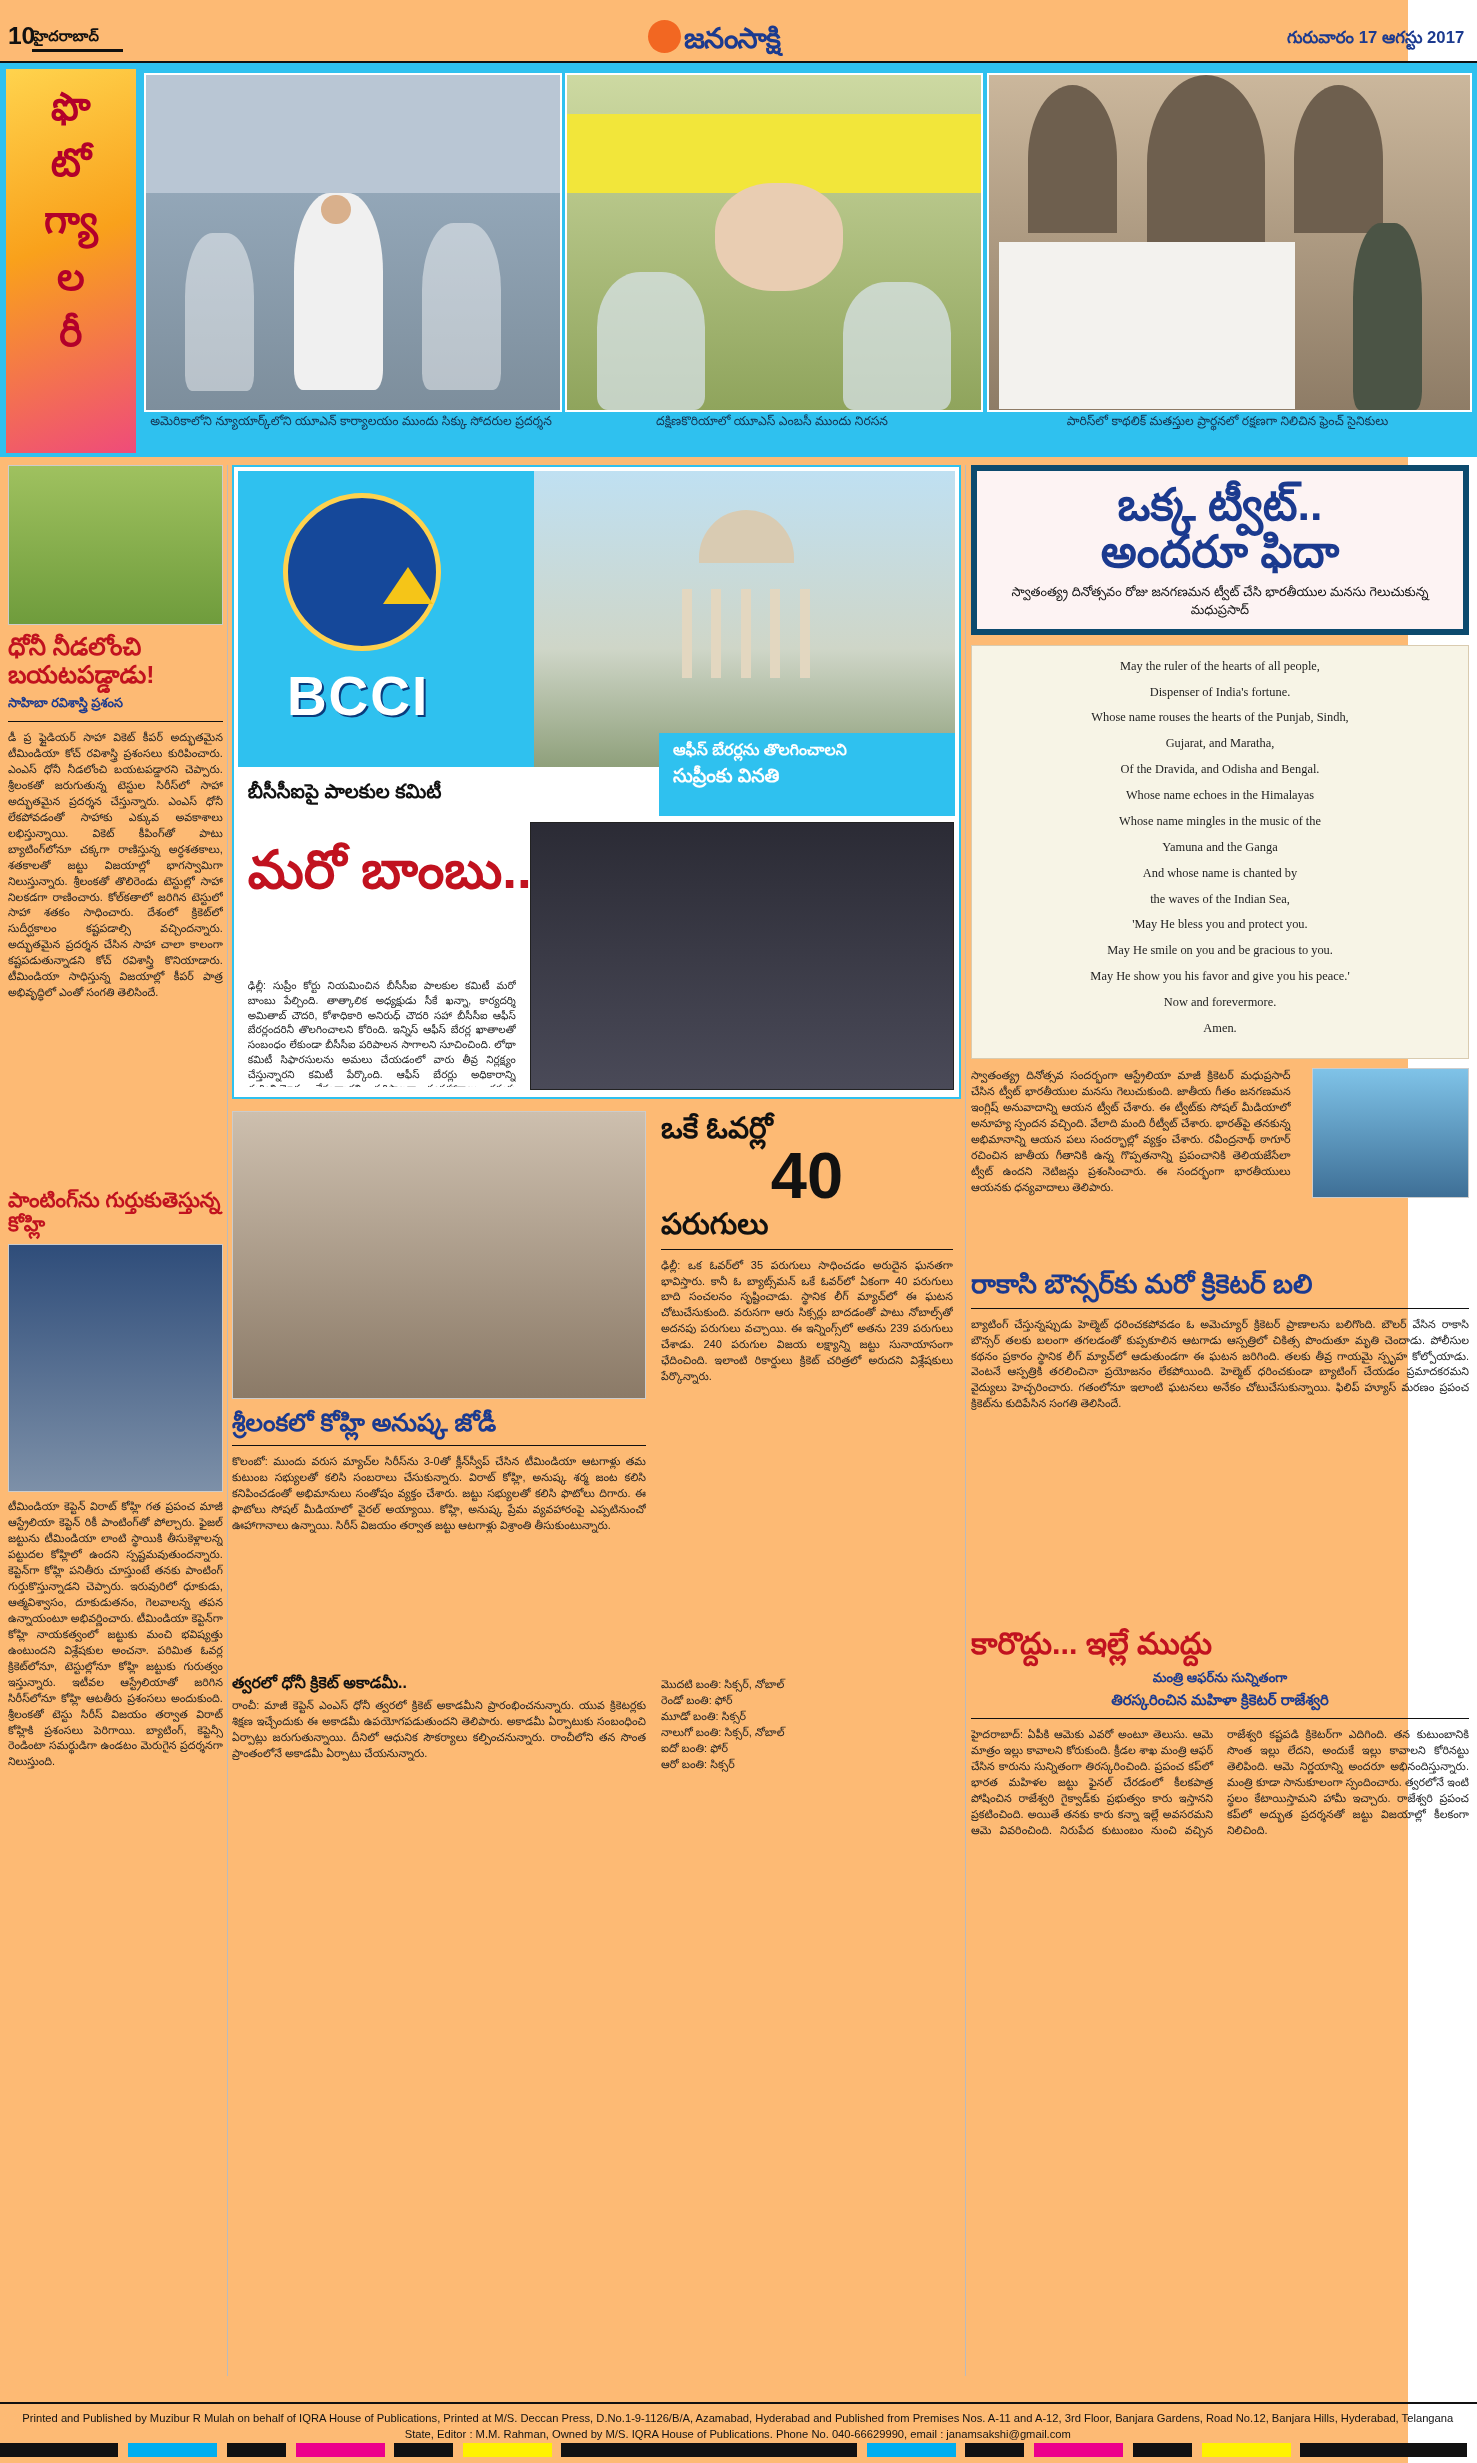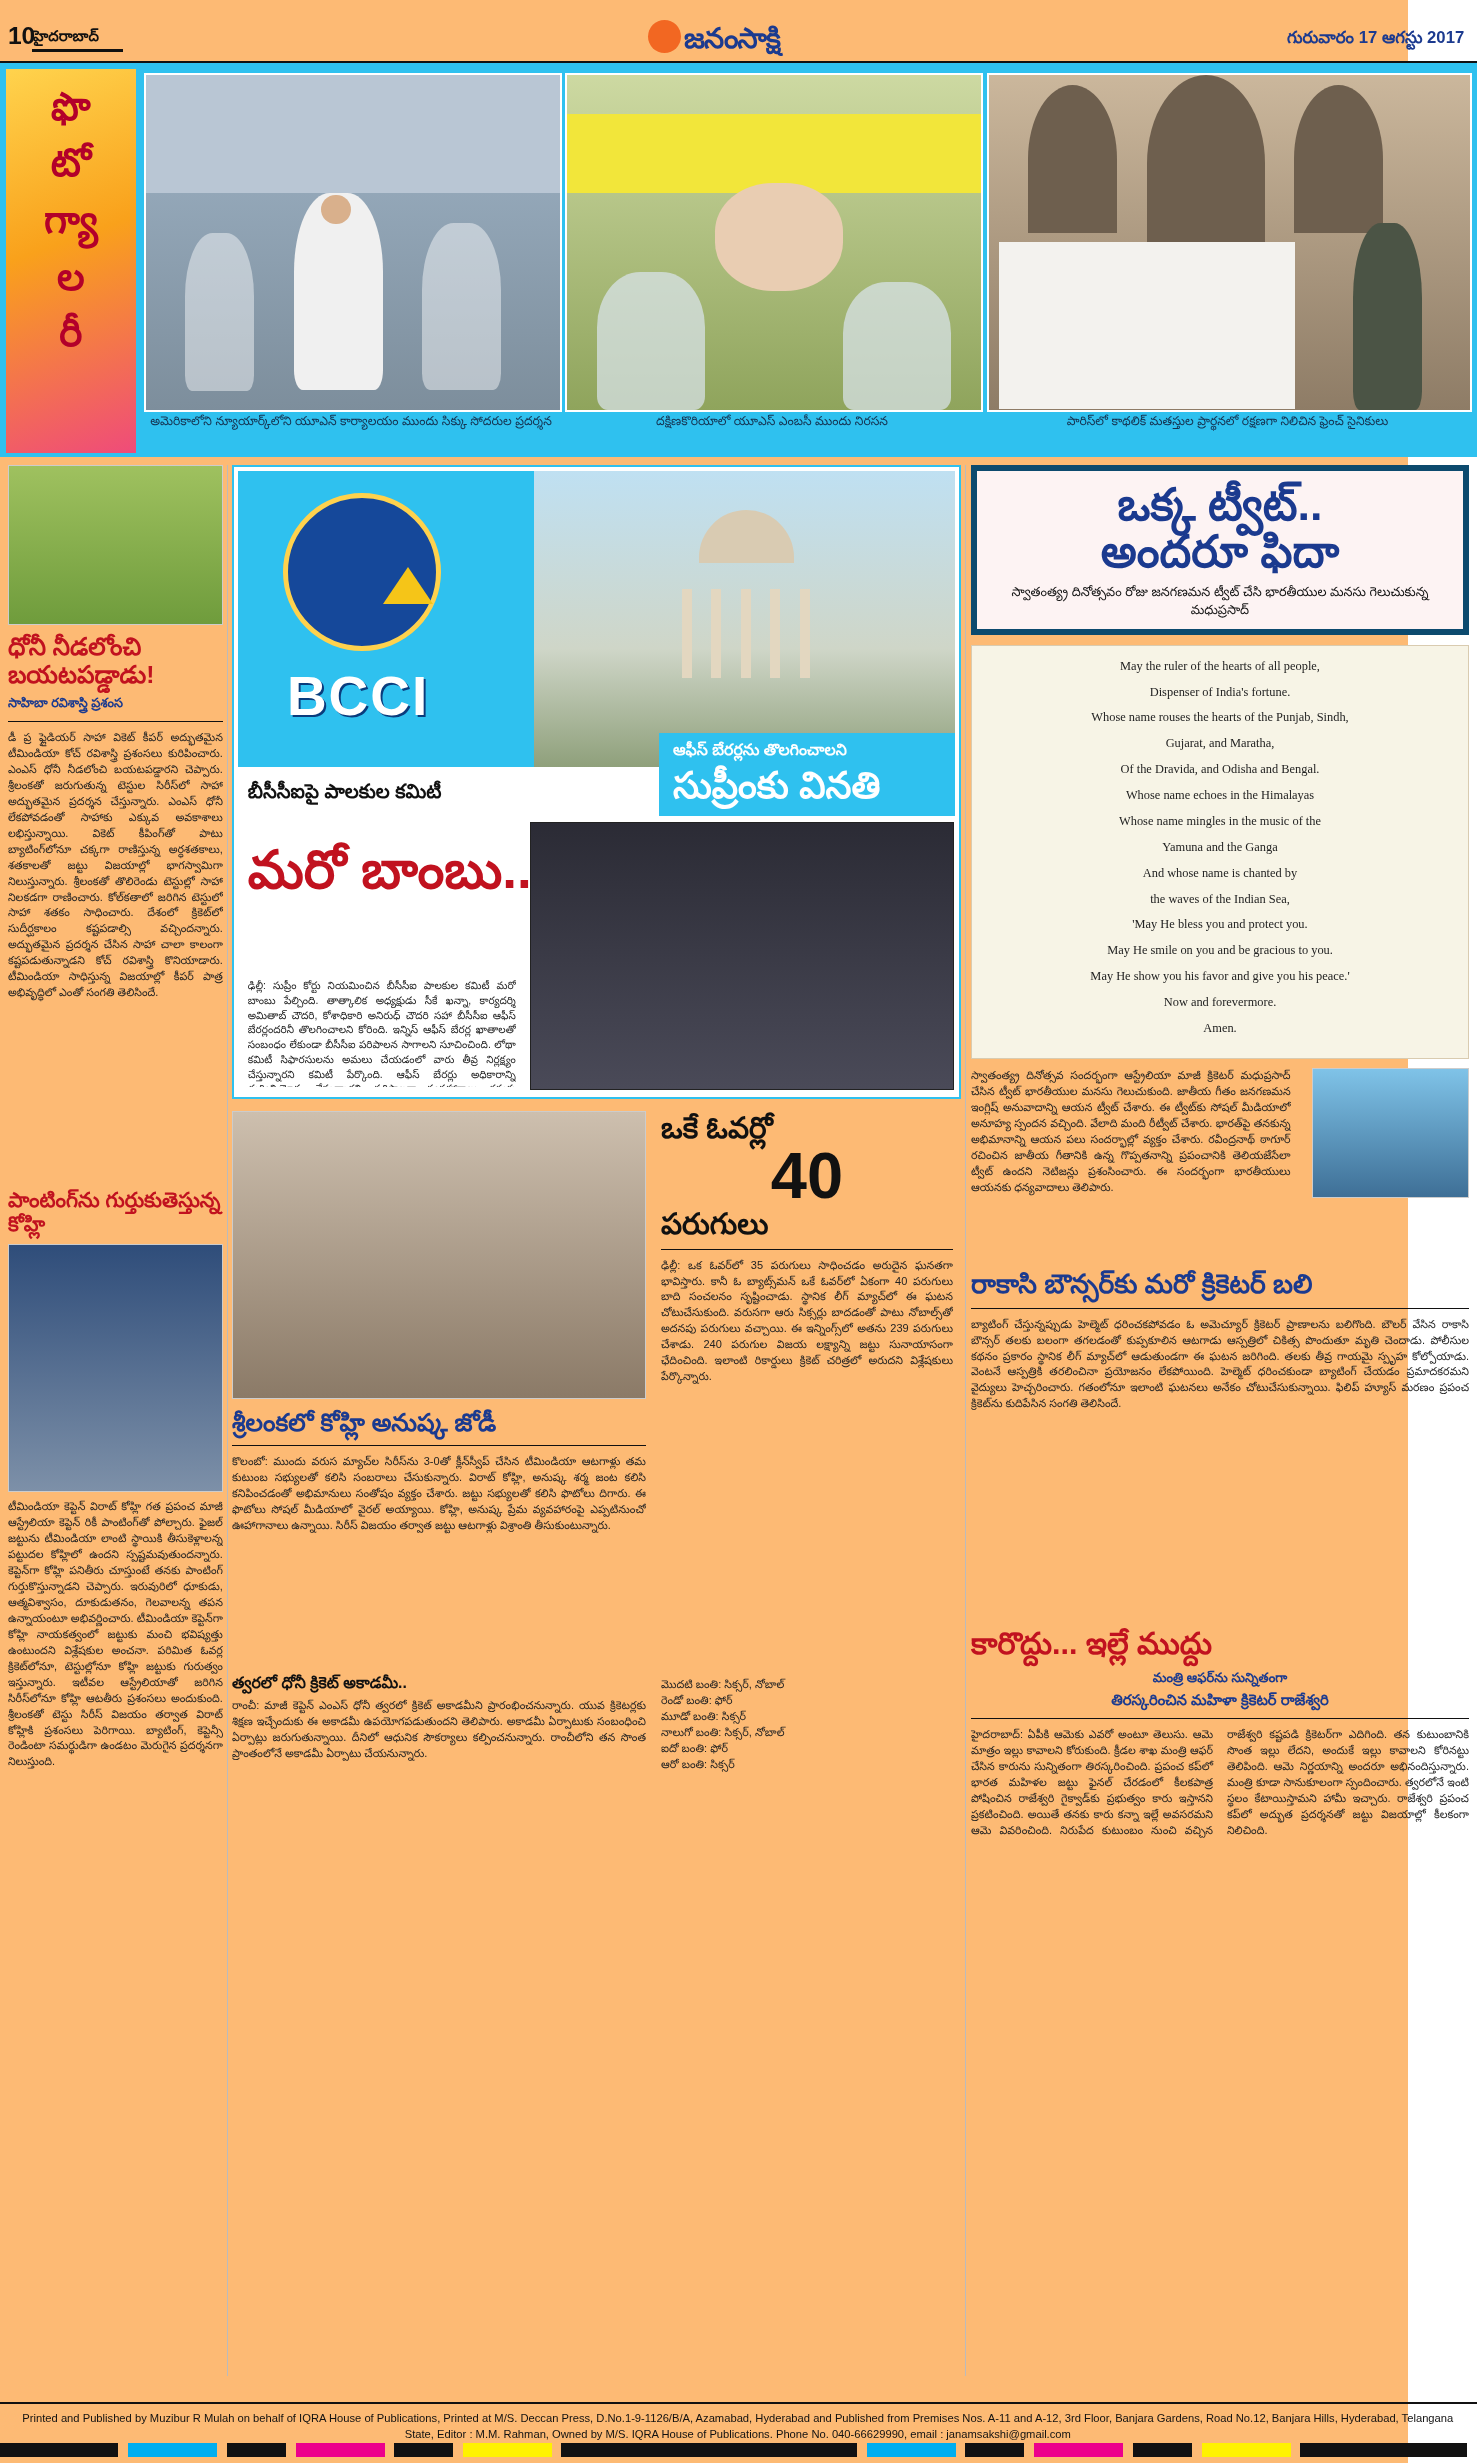--- a/index.html
+++ b/index.html
@@ -56,21 +56,21 @@
   .feature{position:absolute;left:0;top:0;width:725px;height:630px;border:2px solid #2fc1ef;background:#fff;}
   .feat-top{position:absolute;left:3.9px;top:3.9px;width:717px;height:296px;background:#2fc1ef;overflow:hidden;}
   .bcci-emblem{position:absolute;left:45px;top:21.7px;width:148px;height:148px;border-radius:50%;background:#15489a;border:5.9px solid #ffd24d;}
   .bcci-star{position:absolute;left:95px;top:69px;width:0;height:0;border-left:25.6px solid transparent;border-right:25.6px solid transparent;border-bottom:37px solid #f5c518;}
   .bcci-word{position:absolute;left:49px;top:193px;font-size:55px;font-weight:bold;color:#fff;letter-spacing:2px;text-shadow:2px 2px 0 #0a3c7d;}
   .sc-build{position:absolute;left:296px;top:0;width:422px;height:296px;background:linear-gradient(#bfe0f2 0%,#cfd6c8 60%,#8fa07b 100%);}
   .sc-dome{position:absolute;left:165px;top:39px;width:95px;height:53px;background:#d9cbb2;border-radius:49px 49px 0 0;}
   .sc-col{position:absolute;top:118px;width:9.9px;height:89px;background:#e3d7c0;}
   .blue-band{position:absolute;right:3.9px;top:266px;width:296px;height:83px;background:#2fc1ef;}
   .blue-band .l1{position:absolute;left:13.8px;top:7.9px;font-size:15.8px;color:#fff;font-weight:bold;}
-  .blue-band .l2{position:absolute;left:13.8px;top:31.5px;font-size:37px;color:#fff;font-weight:bold;}
+  .blue-band .l2{position:absolute;left:13.8px;top:31.5px;font-size:19px;color:#fff;font-weight:bold;}
   .headline-red{position:absolute;left:13.8px;top:376px;font-size:53px;font-weight:bold;color:#c1121f;line-height:1.0;}
   .kicker{position:absolute;left:13.8px;top:313px;font-size:19.7px;font-weight:bold;color:#111;}
   .feat-photo{position:absolute;left:296px;top:355px;width:422px;height:266px;background:linear-gradient(#2b2b35,#4a4a58);border:1px solid #222;}
   .feat-text{position:absolute;left:13.8px;top:512px;width:268px;font-size:10.4px;line-height:1.42;text-align:justify;color:#222;}
 
   
   .poem{border:1px solid #d9cbb0;background:#f7f4e6;padding:11.8px 13.8px;}
   .poem p{margin:0 0 7.9px 0;font-size:12.4px;line-height:1.45;text-align:center;color:#222;font-family:"Liberation Serif",serif;}
 
   .tw-head{font-size:45px;font-weight:bold;color:#1b3a8f;line-height:1.05;text-align:center;}

